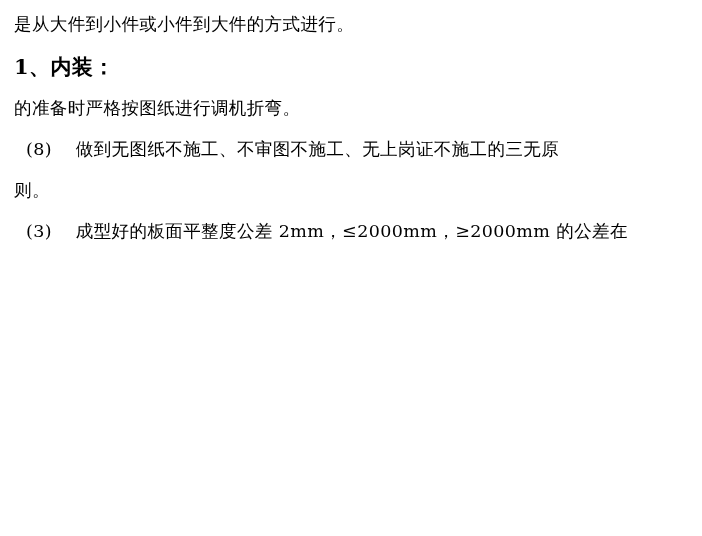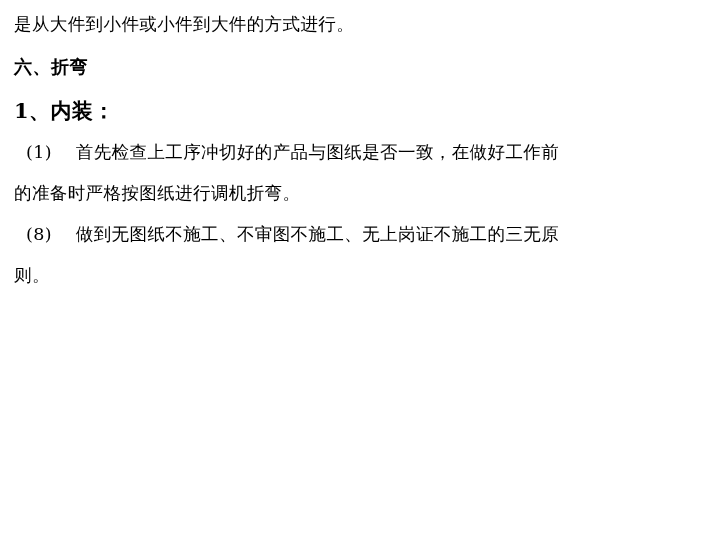--- a/index.html
+++ b/index.html
@@ -45,27 +45,26 @@
 </style>
 </head>
 <body>
 
 <div class="page">
 
   <div class="para ln-1">是从大件到小件或小件到大件的方式进行。</div>
 
 
 
-  <div class="heading">六、折弯</div>
 
   <div class="sub">  1、内装：</div>
 
-  <div class="para">  (1)    首先检查上工序冲切好的产品与图纸是否一致，在做好工作前</div>
 
   <div class="para">的准备时严格按图纸进行调机折弯。</div>
 
   <div class="para">  (8)    做到无图纸不施工、不审图不施工、无上岗证不施工的三无原</div>
 
   <div class="para">则。</div>
 
+  <div class="para">  (3)    成型好的板面平整度公差 2mm，≤2000mm，≥2000mm 的公差在</div>
 
 
 </div>
 
 </body></html>

